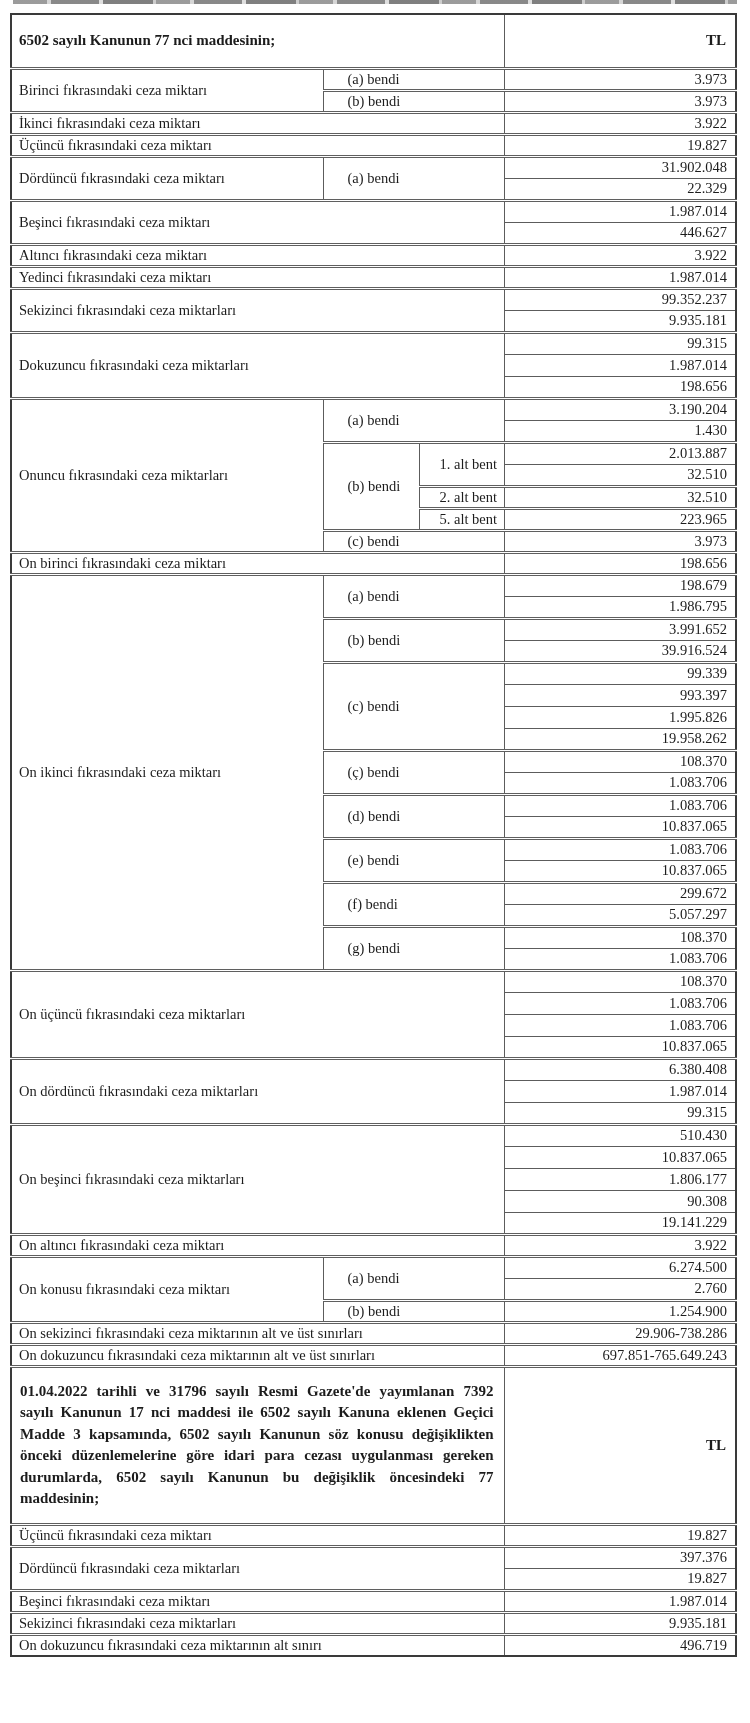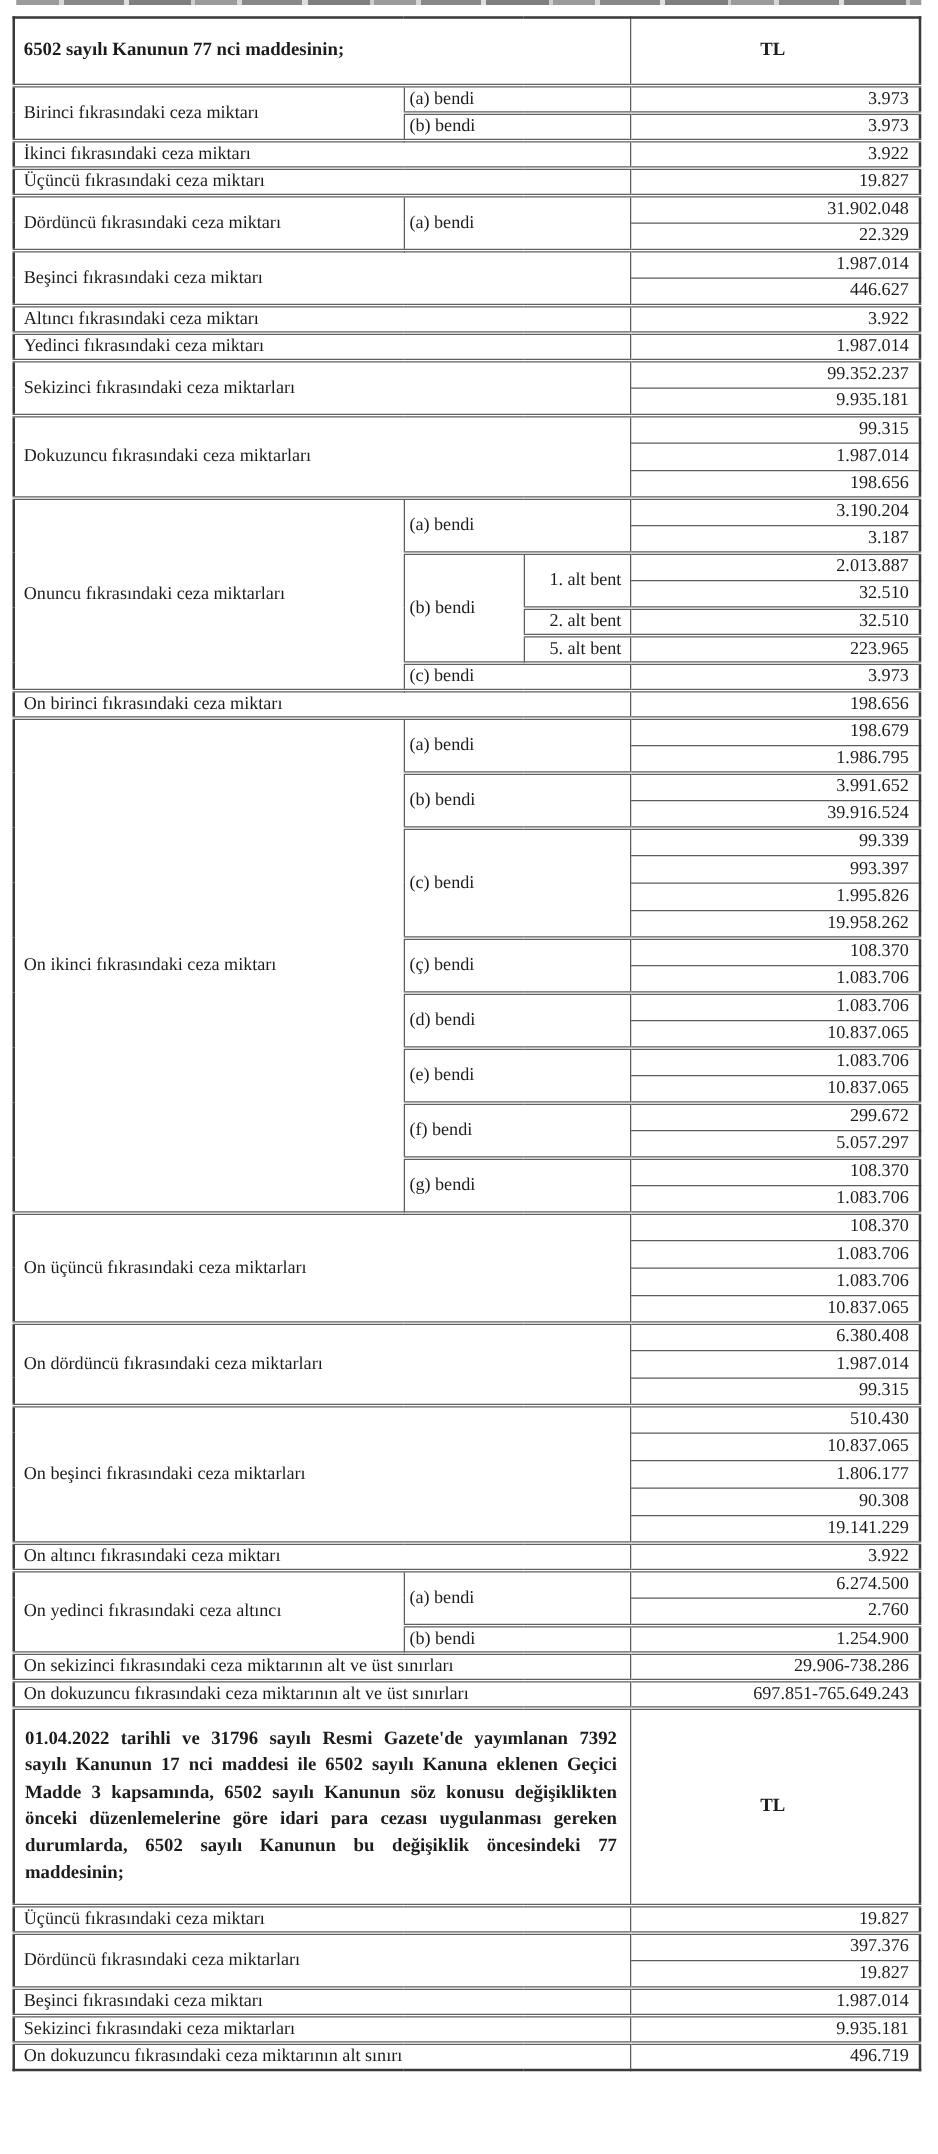--- a/index.html
+++ b/index.html
@@ -59,33 +59,33 @@
   td.dt { border-top: 3px double #5f5f5f; }
 
   td.c-htitle {
     font-weight: bold;
     font-size: 15px;
     padding-left: 7px;
   }
   td.c-hunit {
     font-weight: bold;
     font-size: 15px;
-    text-align: center;
+    text-align: right;
     padding-right: 9px;
   }
   td.c-htitle2 {
     font-weight: bold;
     font-size: 15px;
     line-height: 21.5px;
     text-align: justify;
     word-spacing: 1.5px;
     padding: 6px 10px 6px 8px;
   }
   td.c-label { padding-left: 7px; }
-  td.c-sub   { padding-left: 4px; }
+  td.c-sub   { padding-left: 24px; }
   td.c-sub2  { padding-left: 20px; }
   td.c-val   { text-align: right; padding-right: 8px; }
 </style>
 </head>
 <body>
 
 <div class="page">
   <div class="scan-edge"></div>
   <table class="penalties">
     <colgroup>
@@ -155,21 +155,21 @@
         </tr>
         <tr>
           <td class="c-val">198.656</td>
         </tr>
         <tr>
           <td class="c-label dt" rowspan="7">Onuncu fıkrasındaki ceza miktarları</td>
           <td class="c-sub dt" colspan="2" rowspan="2">(a) bendi</td>
           <td class="c-val dt">3.190.204</td>
         </tr>
         <tr>
-          <td class="c-val">3.187</td>
+          <td class="c-val">1.430</td>
         </tr>
         <tr>
           <td class="c-sub dt" rowspan="4">(b) bendi</td>
           <td class="c-sub2 dt" rowspan="2">1. alt bent</td>
           <td class="c-val dt">2.013.887</td>
         </tr>
         <tr>
           <td class="c-val">32.510</td>
         </tr>
         <tr>
@@ -288,21 +288,21 @@
           <td class="c-val">90.308</td>
         </tr>
         <tr>
           <td class="c-val">19.141.229</td>
         </tr>
         <tr>
           <td class="c-label dt" colspan="3">On altıncı fıkrasındaki ceza miktarı</td>
           <td class="c-val dt">3.922</td>
         </tr>
         <tr>
-          <td class="c-label dt" rowspan="3">On yedinci fıkrasındaki ceza altıncı</td>
+          <td class="c-label dt" rowspan="3">On konusu fıkrasındaki ceza miktarı</td>
           <td class="c-sub dt" colspan="2" rowspan="2">(a) bendi</td>
           <td class="c-val dt">6.274.500</td>
         </tr>
         <tr>
           <td class="c-val">2.760</td>
         </tr>
         <tr>
           <td class="c-sub dt" colspan="2">(b) bendi</td>
           <td class="c-val dt">1.254.900</td>
         </tr>

